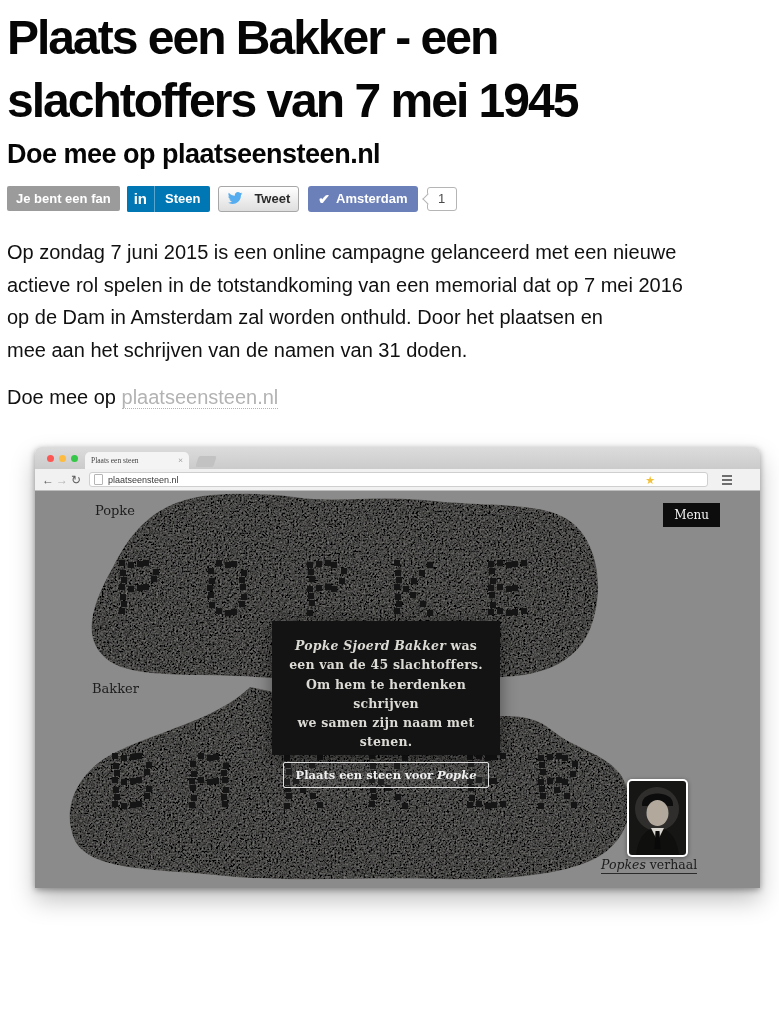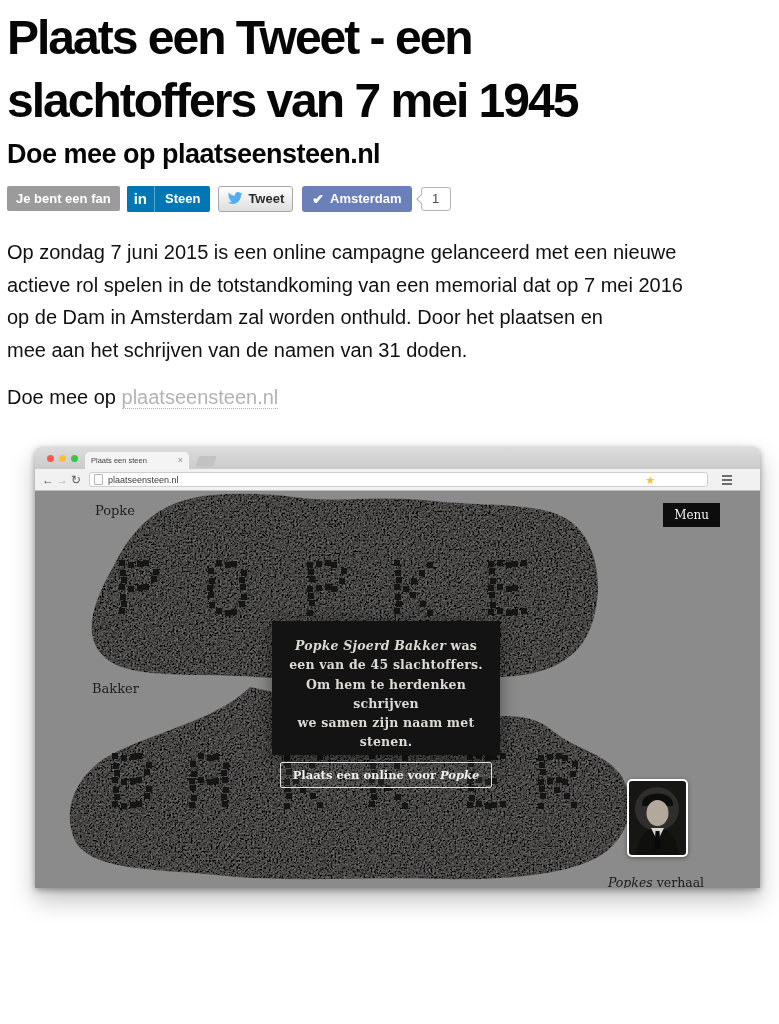--- a/index.html
+++ b/index.html
@@ -15,41 +15,41 @@
   
   .social-row{display:flex;align-items:center;margin-top:16px;height:27px;}
   .fan{background:#9b9b9b;color:#fff;font-size:13px;font-weight:bold;padding:0 9px;height:25px;
        display:inline-flex;align-items:center;border-radius:2px;}
   .li{background:#0077b5;color:#fff;height:26px;display:inline-flex;align-items:center;border-radius:2px;
       margin-left:7px;overflow:hidden;}
   .li-logo{font-weight:bold;font-size:15px;padding:0 7px;height:26px;display:inline-flex;align-items:center;
       border-right:1px solid rgba(255,255,255,0.35);background:#0077b5;}
   .li-label{font-size:13px;font-weight:bold;padding:0 10px;}
   .tw{background:linear-gradient(#ffffff,#dedede);border:1px solid #a7a7a7;border-radius:3px;height:24px;
-      display:inline-flex;align-items:center;padding:0 8px;margin-left:8px;gap:5px;}
+      display:inline-flex;align-items:center;padding:0 8px;margin-left:8px;gap:11px;}
   .tw svg{width:16px;height:13px;fill:#55acee;}
   .tw span{font-size:13px;font-weight:bold;color:#2b2b2b;}
   .rec{background:#6b7fb9;color:#fff;border-radius:3px;height:26px;display:inline-flex;align-items:center;
       padding:0 10px;margin-left:9px;gap:6px;font-size:13px;font-weight:bold;}
   .check{font-size:14px;font-weight:bold;}
   .count{position:relative;background:#fff;border:1px solid #b5b5b5;border-radius:3px;height:22px;min-width:20px;
       display:inline-flex;align-items:center;justify-content:center;font-size:13px;color:#4a4a4a;margin-left:9px;padding:0 4px;}
   .count::before{content:"";position:absolute;left:-4px;top:7px;width:7px;height:7px;background:#fff;
       border-left:1px solid #b5b5b5;border-bottom:1px solid #b5b5b5;transform:rotate(45deg);}
 
   
   .para{margin-top:24px;font-size:20px;line-height:32.5px;color:#111;}
   .cta{margin-top:20px;font-size:20px;color:#111;}
   .cta-link{color:#b3b3b3;text-decoration:none;border-bottom:1px dotted #b3b3b3;cursor:pointer;}
 
   
   .browser{width:725px;margin:38px 0 0 28px;border-radius:6px 6px 0 0;
       box-shadow:0 2px 6px rgba(0,0,0,0.35),0 12px 24px rgba(0,0,0,0.25);}
   .tabstrip{height:22px;background:linear-gradient(#dcdcdc,#cbcbcb);border-radius:6px 6px 0 0;
-      display:flex;align-items:flex-end;position:relative;}
+      display:flex;align-items:flex-end;position:relative;font-family:Liberation Serif, serif;}
   .dot{width:7px;height:7px;border-radius:50%;position:absolute;top:8px;}
   .dot.red{left:12px;background:#fc5753;}
   .dot.yellow{left:24px;background:#fdbc40;}
   .dot.green{left:36px;background:#34c748;}
   .tab{margin-left:50px;width:104px;height:17px;background:#f4f4f4;border-radius:5px 5px 0 0;
       display:flex;align-items:center;padding:0 6px;box-sizing:border-box;}
   .tab-title{font-size:7.5px;color:#444;flex:1;white-space:nowrap;overflow:hidden;}
   .tab-close{font-size:9px;color:#8a8a8a;line-height:9px;}
   .newtab{width:18px;height:11px;background:#c2c2c2;border-radius:2px;margin:0 0 2px 8px;transform:skewX(-18deg);}
   .toolbar{height:21px;background:#f1f1f1;border-bottom:1px solid #bdbdbd;display:flex;align-items:center;position:relative;}
@@ -78,32 +78,32 @@
   .modal{position:absolute;z-index:5;left:237px;top:130px;width:228px;height:134px;background:#131313;
       box-shadow:0 4px 16px rgba(0,0,0,0.45);text-align:center;box-sizing:border-box;padding-top:15px;}
   .mline{margin:0;font-size:12.5px;font-weight:bold;line-height:19px;color:#dcdad4;letter-spacing:0.2px;}
   .mline.g2{margin-top:1px;}
   .place-btn{margin-top:11px;background:rgba(255,255,255,0.04);border:1px solid #dedede;border-radius:2px;
       color:#efefef;font-family:"DejaVu Serif",serif;font-size:11.5px;font-weight:bold;padding:5px 12px;cursor:pointer;}
 
   .photo{position:absolute;z-index:4;left:592px;top:288px;width:57px;height:74px;background:#fff;
       padding:2px;border-radius:5px;box-shadow:0 1px 4px rgba(0,0,0,0.4);cursor:pointer;}
   .photo svg{display:block;border-radius:3px;}
-  .photo-caption{position:absolute;z-index:4;left:566px;top:384px;width:110px;text-align:center;
+  .photo-caption{position:absolute;z-index:4;left:566px;top:366px;width:110px;
       font-size:12.5px;color:#1b1b1b;cursor:pointer;}
   .photo-caption .cap-inner{border-bottom:1px solid #2a2a2a;padding-bottom:1px;}
 </style>
 </head>
 <body>
 
 <div class="page">
   <div class="article">
 
     <h1>
-      <span class="tline">Plaats een Tweet - een</span>
+      <span class="tline">Plaats een Bakker - een</span>
       <span class="tline">slachtoffers van 7 mei 1945</span>
     </h1>
 
     <h2>Doe mee op plaatseensteen.nl</h2>
 
     <div class="social-row">
       <span class="fan">Je bent een fan</span>
       <span class="li">
         <span class="li-logo">in</span>
         <span class="li-label">Steen</span>
@@ -368,21 +368,21 @@
         <div class="stone-label l1">Popke</div>
         <div class="stone-label l2">Bakker</div>
 
         <button class="menu-btn">Menu</button>
 
         <div class="modal">
           <p class="mline"><em>Popke Sjoerd Bakker</em><span> was</span></p>
           <p class="mline">een van de 45 slachtoffers.</p>
           <p class="mline g2">Om hem te herdenken schrijven</p>
           <p class="mline">we samen zijn naam met stenen.</p>
-          <button class="place-btn"><span>Plaats een online voor </span><em>Popke</em></button>
+          <button class="place-btn"><span>Plaats een steen voor </span><em>Popke</em></button>
         </div>
 
         <div class="photo">
           <svg width="57" height="74" viewBox="0 0 57 74">
             <rect width="57" height="74" fill="#161614"></rect>
             <ellipse cx="28" cy="28" rx="22" ry="22" fill="#45443f" opacity="0.55"></ellipse>
             <path d="M13,23 C13,9 44,9 44,23 L44,25 L13,25 Z" fill="#0c0c0c"></path>
             <ellipse cx="28.5" cy="32" rx="11" ry="13" fill="#b2a99c"></ellipse>
             <path d="M7,74 C10,52 20,47 28,47 C37,47 47,52 50,74 Z" fill="#0f0f0e"></path>
             <path d="M22,47 L28.5,60 L35,47 Z" fill="#d9d6cf"></path>

